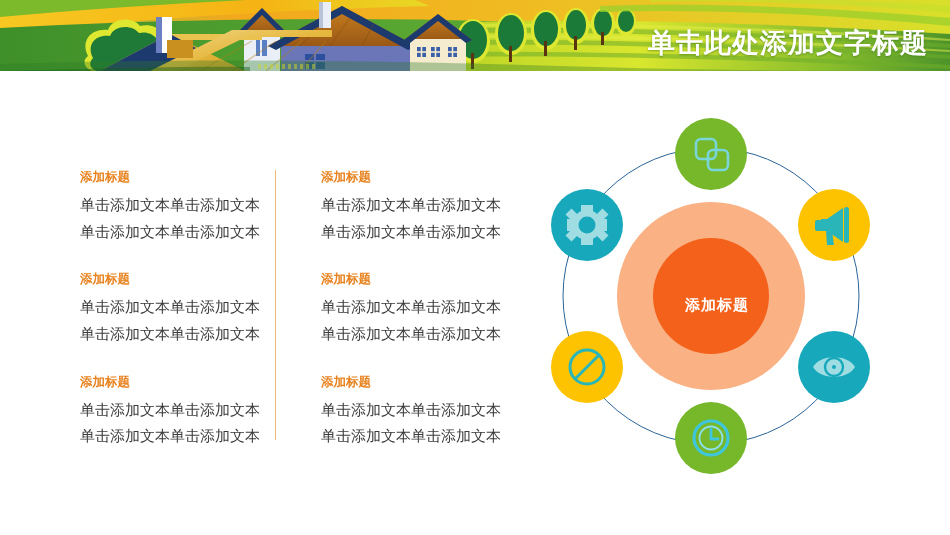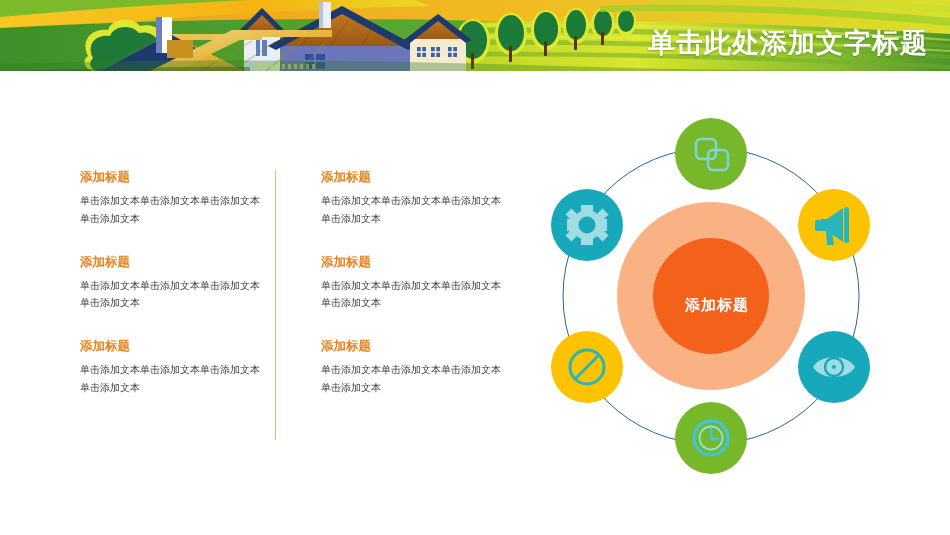--- a/index.html
+++ b/index.html
@@ -37,21 +37,21 @@
   }
   .text-col.left { padding-right:18px; }
   .text-col.right { padding-left:45px; }
   .text-block { margin-bottom:27px; }
   .text-block:last-child { margin-bottom:0; }
   .block-title {
     color:#e8821e; font-size:12.5px; font-weight:bold;
     margin-bottom:7px; line-height:1.2;
   }
   .block-body {
-    color:#3b3b3b; font-size:10px; line-height:1.78;
+    color:#3b3b3b; font-size:15px; line-height:1.78;
     width:182px;
     font-family:Liberation Serif, serif;
   }
   #col-divider {
     position:absolute; left:275px; top:170px;
     width:1px; height:270px;
     background:#f0b97c;
   }
 
   

